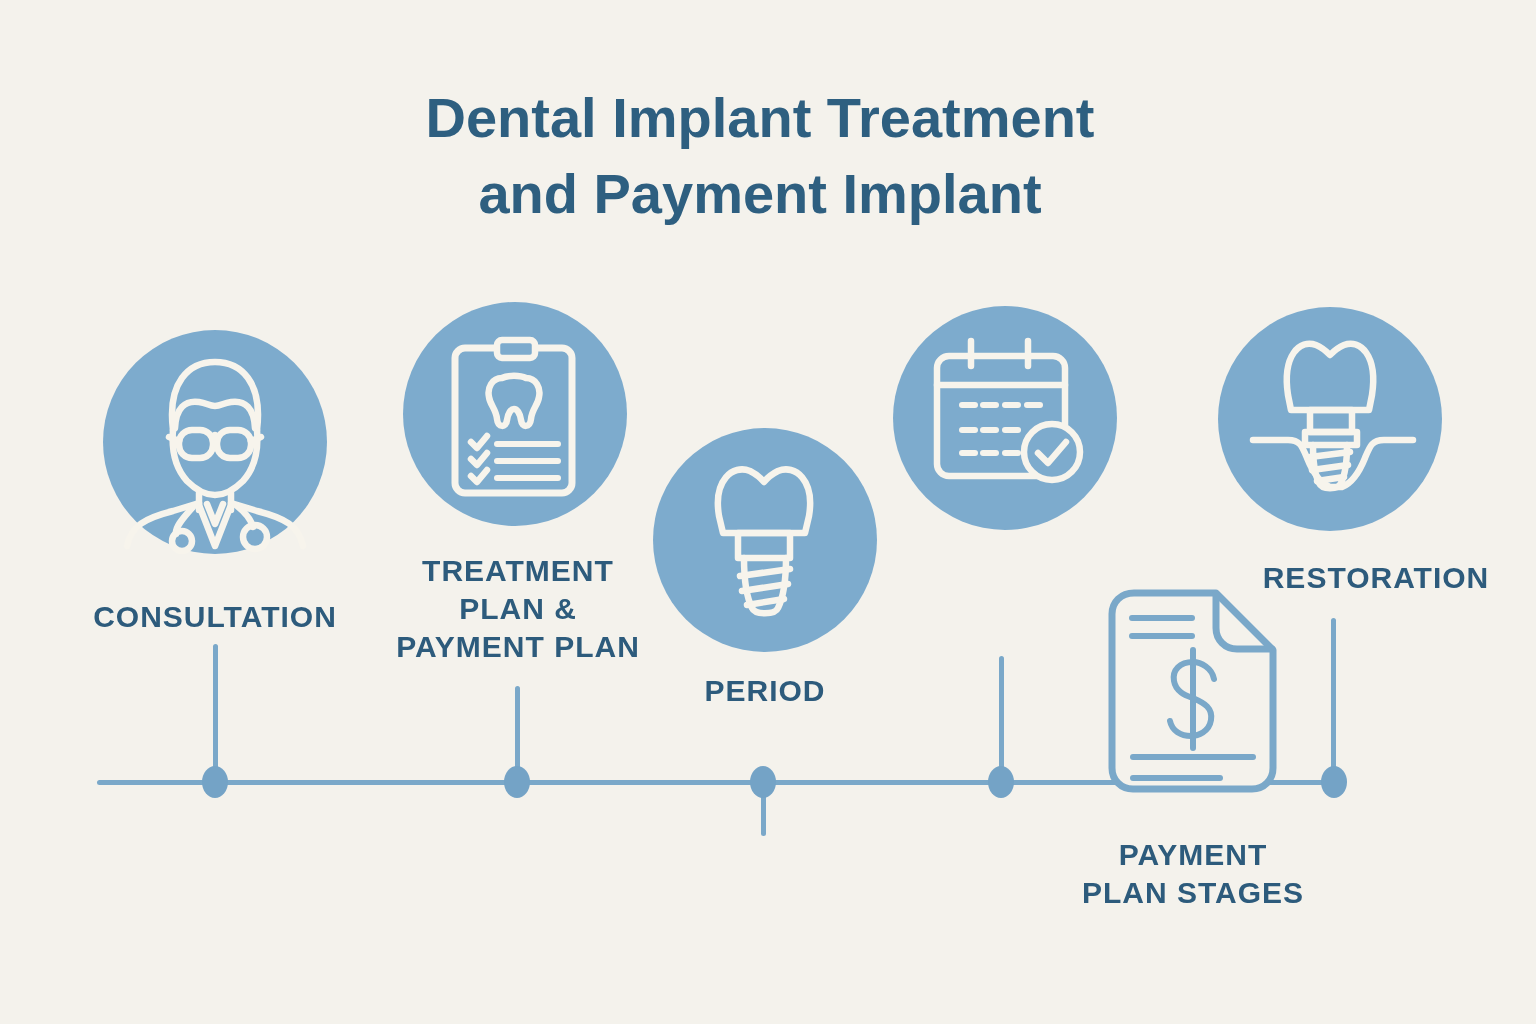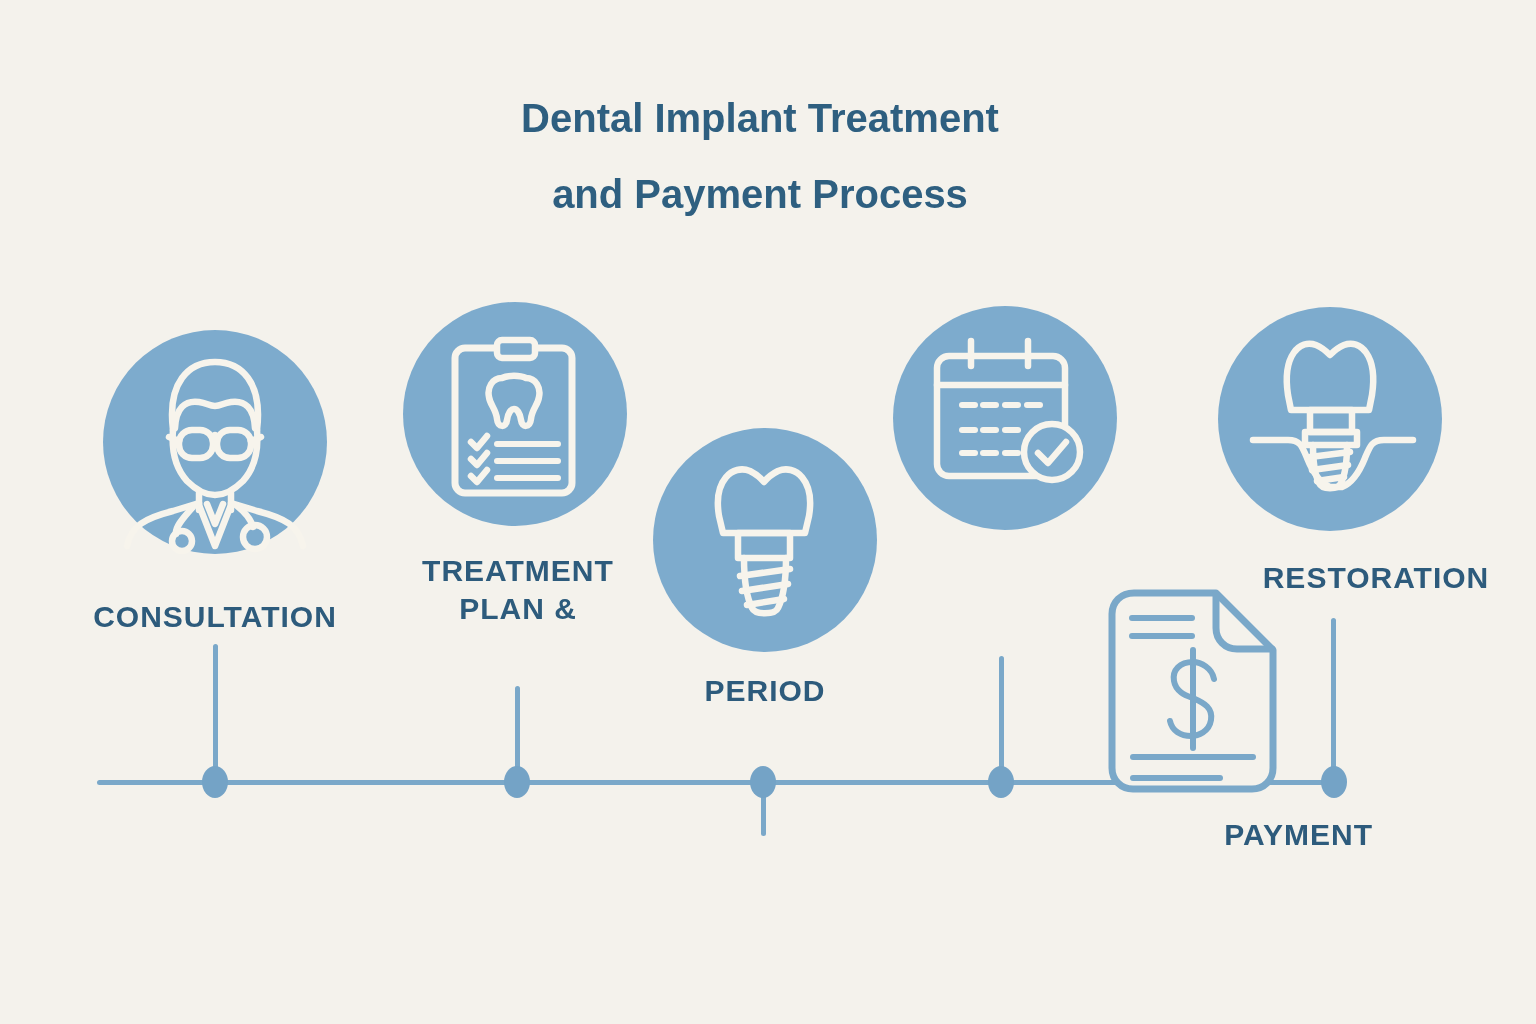--- a/index.html
+++ b/index.html
@@ -13,40 +13,40 @@
   }
   html,body{margin:0;padding:0;}
   body{font-family:"Liberation Sans","DejaVu Sans",sans-serif;}
   .canvas{
     position:relative;width:1536px;height:1024px;overflow:hidden;
     background:var(--background);
   }
   .title{
     position:absolute;left:0;top:80px;width:1520px;
     text-align:center;color:var(--title-text);
-    font-size:40px;font-weight:700;line-height:76px;letter-spacing:0px;
+    font-size:56px;font-weight:700;line-height:76px;letter-spacing:0px;
   }
   .step-circle{
     position:absolute;width:224px;height:224px;border-radius:50%;
     background:var(--circle-fill);
   }
   .step-circle svg{position:absolute;left:0;top:0;width:224px;height:224px;}
   .icon-stroke{stroke:var(--icon-stroke);fill:none;stroke-width:6.5;stroke-linecap:round;stroke-linejoin:round;}
   .icon-fill-blue{fill:var(--circle-fill);}
   .step-label{
     position:absolute;width:360px;text-align:center;color:var(--text);
     font-size:30px;font-weight:700;line-height:38px;letter-spacing:1px;
     z-index:3;
   }
   .lbl-consultation{left:35px;top:578px;margin-top:20px;}
   .lbl-treatment{left:338px;top:552px;}
   .lbl-implant{left:585px;top:672px;}
   .lbl-healing{left:822px;top:561px;}
   .lbl-restoration{left:1196px;top:559px;}
-  .lbl-payment{left:1013px;top:816px;text-align:right;}
+  .lbl-payment{left:1013px;top:836px;}
 
   .c-consultation{left:103px;top:330px;}
   .c-treatment{left:403px;top:302px;}
   .c-implant{left:653px;top:428px;}
   .c-healing{left:893px;top:306px;}
   .c-restoration{left:1218px;top:307px;}
 
   .timeline-line{
     position:absolute;left:97px;top:780px;width:1238px;height:5px;
     background:var(--timeline);border-radius:3px;z-index:1;
@@ -71,21 +71,21 @@
   .doc-body{fill:var(--background);}
   .doc-thin{stroke-width:6;}
 </style>
 </head>
 <body>
 
 <div class="canvas">
 
   <div class="title">
     <div>Dental Implant Treatment</div>
-    <div>and Payment Process</div>
+    <div>and Payment Implant</div>
   </div>
 
   <div class="timeline-line"></div>
   <div class="connector conn-1"></div>
   <div class="connector conn-2"></div>
   <div class="connector conn-3"></div>
   <div class="connector conn-4"></div>
   <div class="connector conn-5"></div>
   <div class="timeline-dot dot-1"></div>
   <div class="timeline-dot dot-2"></div>
@@ -132,20 +132,21 @@
         <path d="M 68,157 L 74,163 L 84,151"></path>
         <path d="M 94,159 H 155" stroke-width="6"></path>
         <path d="M 68,174 L 74,180 L 84,168"></path>
         <path d="M 94,176 H 155" stroke-width="6"></path>
       </g>
     </svg>
   </div>
   <div class="step-label lbl-treatment">
     <div>TREATMENT</div>
     <div>PLAN &amp;</div>
+    <div>PAYMENT PLAN</div>
   </div>
 
   <div class="step-circle c-implant">
     <svg viewBox="0 0 224 224">
       <g class="icon-stroke" stroke-width="7">
         <path d="M 70,105 L 66,88 C 60,52 80,36 97,43 C 103,46 107,49 111,54 C 115,49 119,46 125,43 C 142,36 162,52 156,88 L 152,105 Z"></path>
         <rect x="85" y="105" width="52" height="25"></rect>
         <path d="M 91,130 C 91,152 94,170 99,180 C 102,187 122,187 125,180 C 130,170 133,152 133,130"></path>
         <path d="M 87,148 L 137,141"></path>
         <path d="M 89,163 L 135,156"></path>
@@ -207,15 +208,16 @@
       <path d="M 32,37 H 92"></path>
       <path d="M 32,55 H 92"></path>
       <path d="M 93,69 V 167"></path>
       <path d="M 114,98 C 112,87 101,81 93,81 C 80,81 72,89 74,100 C 76,112 88,115 95,118 C 104,122 113,127 111,139 C 109,151 98,155 91,155 C 81,155 72,150 70,140"></path>
       <path d="M 33,176 H 153"></path>
       <path d="M 33,197 H 120"></path>
     </g>
   </svg>
   <div class="step-label lbl-payment">
     <div>PAYMENT</div>
+    <div>PLAN STAGES</div>
   </div>
 
 </div>
 
 </body></html>

